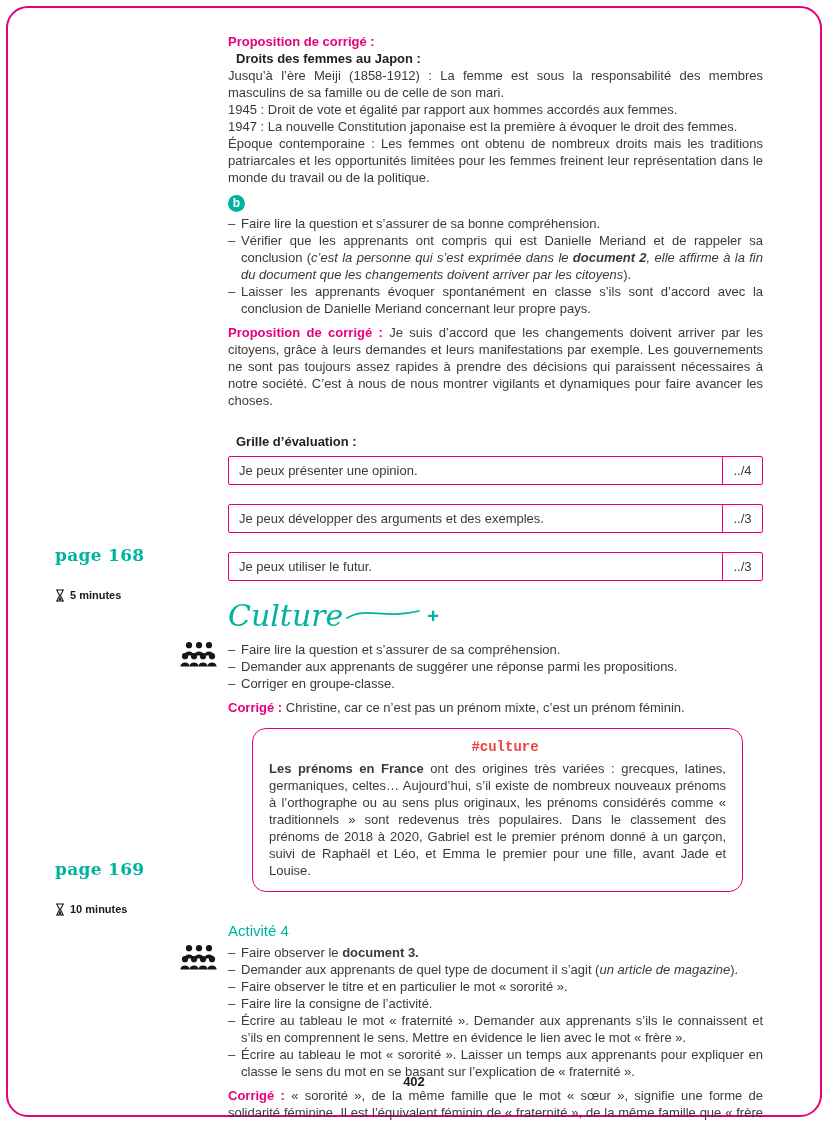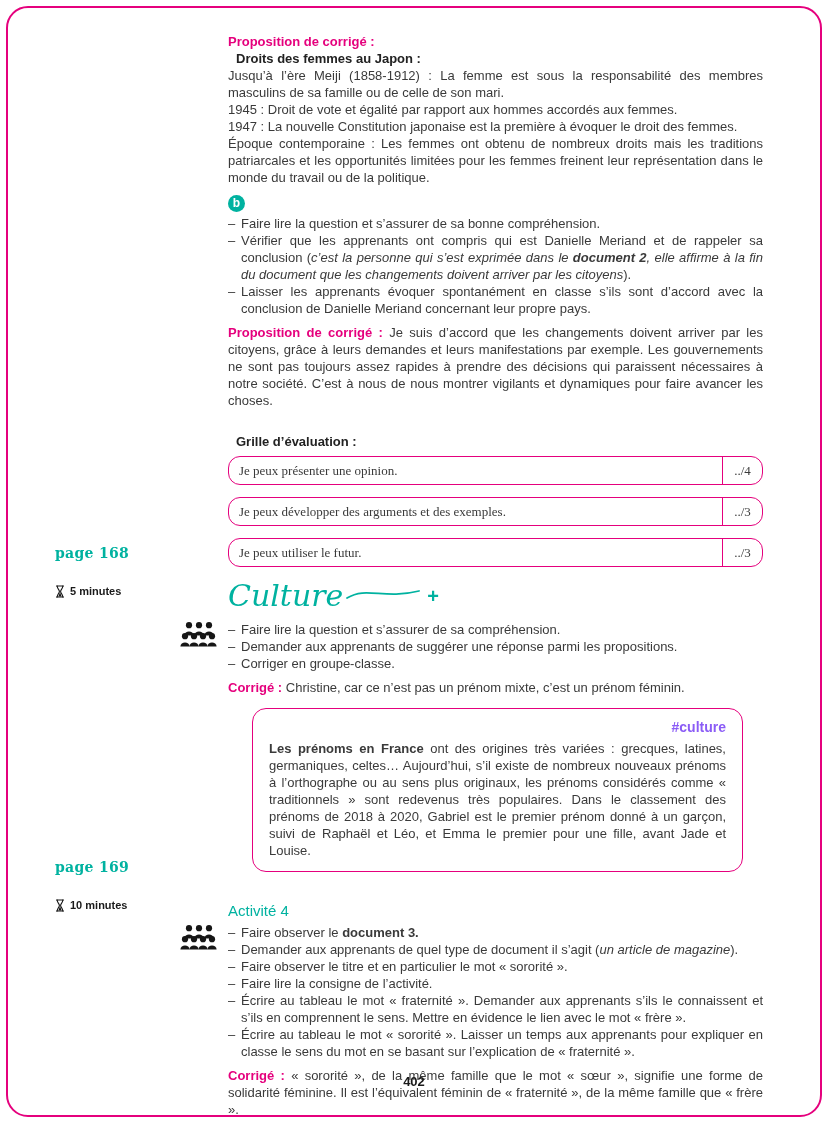--- a/index.html
+++ b/index.html
@@ -20,21 +20,21 @@
     position:absolute;inset:6px;
     border:2.5px solid var(--pink);
     border-radius:22px;
     pointer-events:none;
   }
   
   .margin-note{position:absolute;left:55px;width:160px;}
   .page-ref{
     font-family:"DejaVu Serif",serif;
     font-weight:bold;color:var(--teal);
-    font-size:14px;letter-spacing:.3px;
+    font-size:17px;letter-spacing:.3px;
   }
   .duration{
     display:flex;align-items:flex-start;gap:5px;
     margin-top:24px;font-weight:bold;font-size:11px;color:var(--ink);
   }
   
   .content{
     position:absolute;left:228px;top:0;width:535px;
     padding-top:33px;
     font-size:13px;line-height:17px;text-align:justify;
@@ -57,22 +57,22 @@
 
   .gap-s{margin-top:7px;}
   .gap-l{margin-top:24px;}
 
   .with-icon{position:relative;}
   .people-icon{position:absolute;left:-48px;top:1px;}
 
   
   .eval-table{margin-top:6px;}
   .eval-row{
-    display:flex;border:1px solid var(--pink);border-radius:12px;
-    margin-bottom:12px;background:#fff;font-family:Liberation Serif, serif;
+    display:flex;border:1px solid var(--pink);border-radius:2px;
+    margin-bottom:19px;background:#fff;
   }
   .eval-label{flex:1;padding:5px 10px;text-align:left;}
   .eval-score{
     width:40px;border-left:1px solid var(--pink);
     display:flex;align-items:center;justify-content:center;
   }
 
   
   .culture-head{display:flex;align-items:center;gap:2px;margin:13px 0 9px;}
   .culture-word{
@@ -81,22 +81,22 @@
   }
   .culture-plus{color:var(--teal);font-size:20px;font-weight:bold;margin-left:2px;}
 
   
   .culture-box{
     border:1.5px solid var(--pink);border-radius:14px;
     margin:12px 20px 0 24px;
     padding:10px 16px 12px 16px;
   }
   .culture-box-title{
-    font-weight:bold;color:#8b5cf6;font-size:14px;
-    margin:0 0 4px 15px;text-align:right;
+    font-weight:bold;color:#ef4444;font-size:14px;
+    margin:0 0 4px 15px;text-align:center;font-family:Liberation Mono, monospace;
   }
 
   .activity-head{color:var(--teal);font-weight:normal;font-size:15px;margin-top:30px;text-align:left;}
   .activity-bullets{margin-top:5px;}
 
   .page-num{
     position:absolute;left:0;right:0;bottom:34px;
     text-align:center;font-weight:bold;font-size:13px;color:var(--ink);
   }
   .svg-defs{position:absolute;width:0;height:0;overflow:hidden;}

